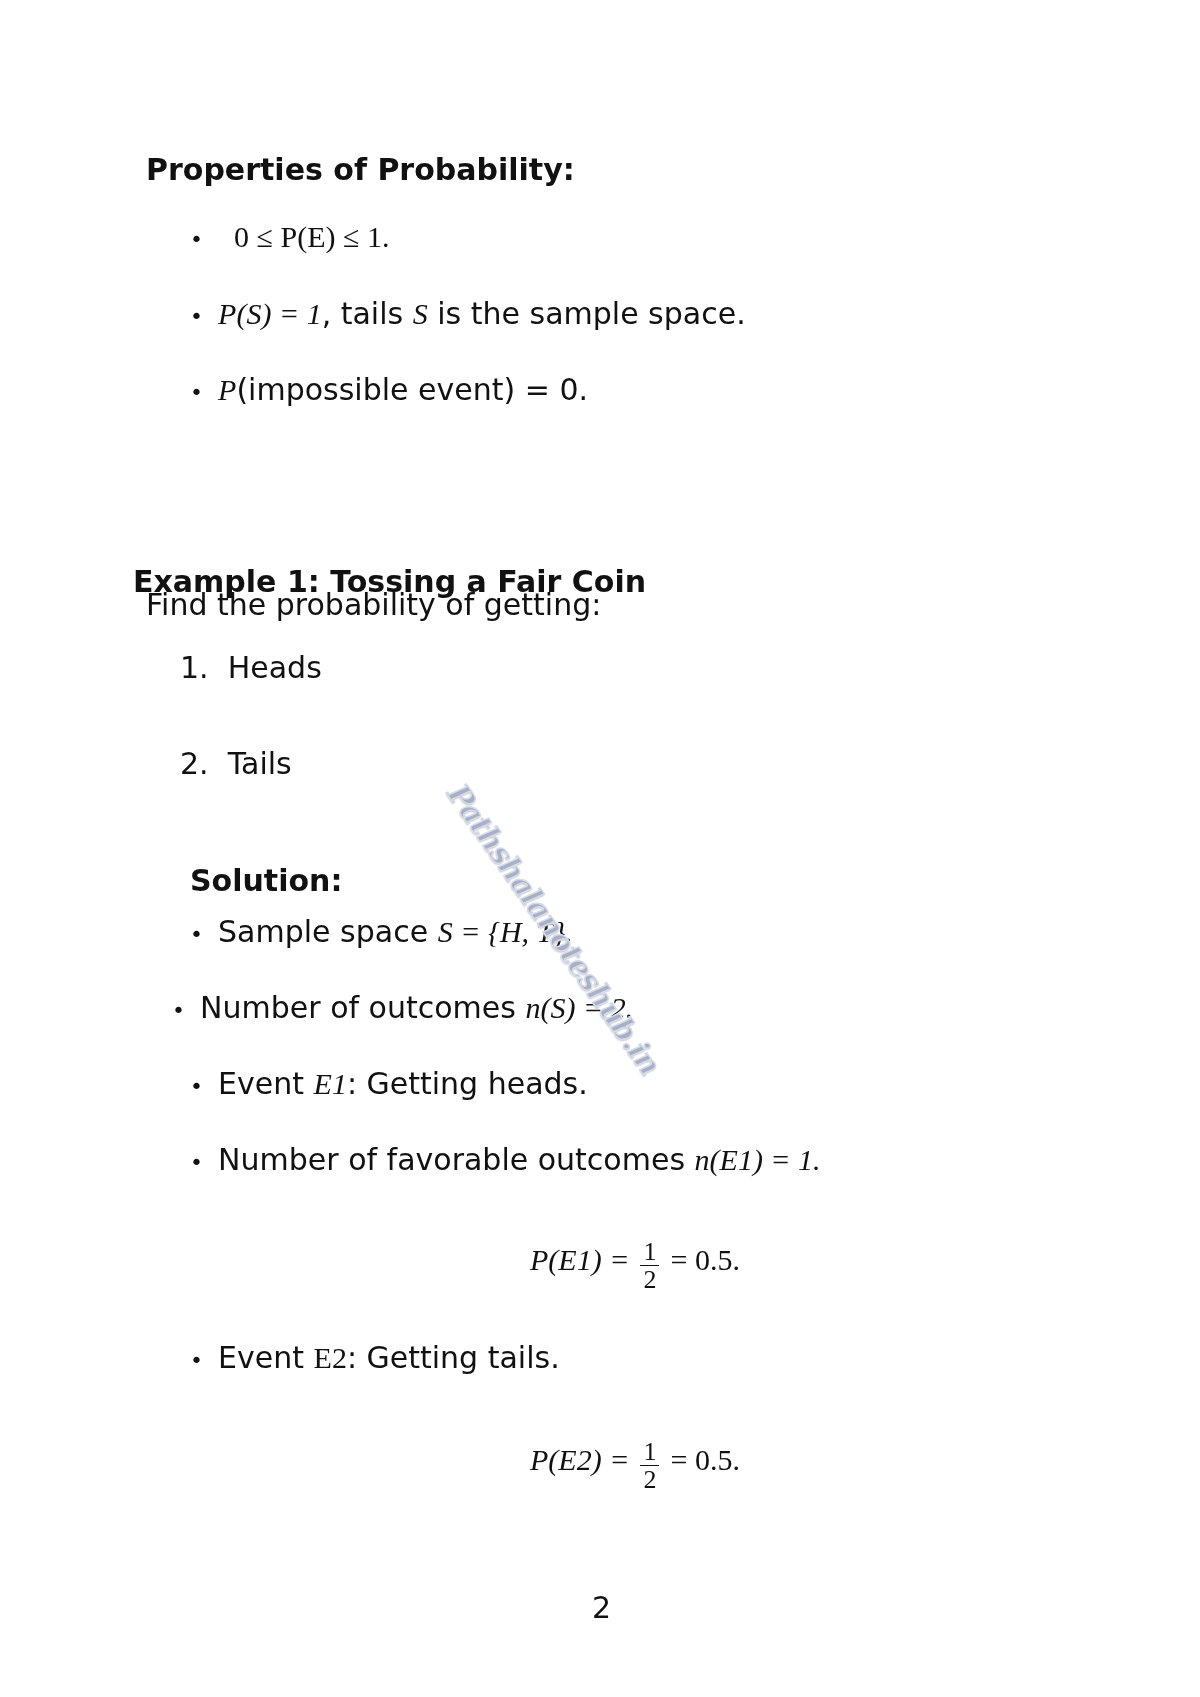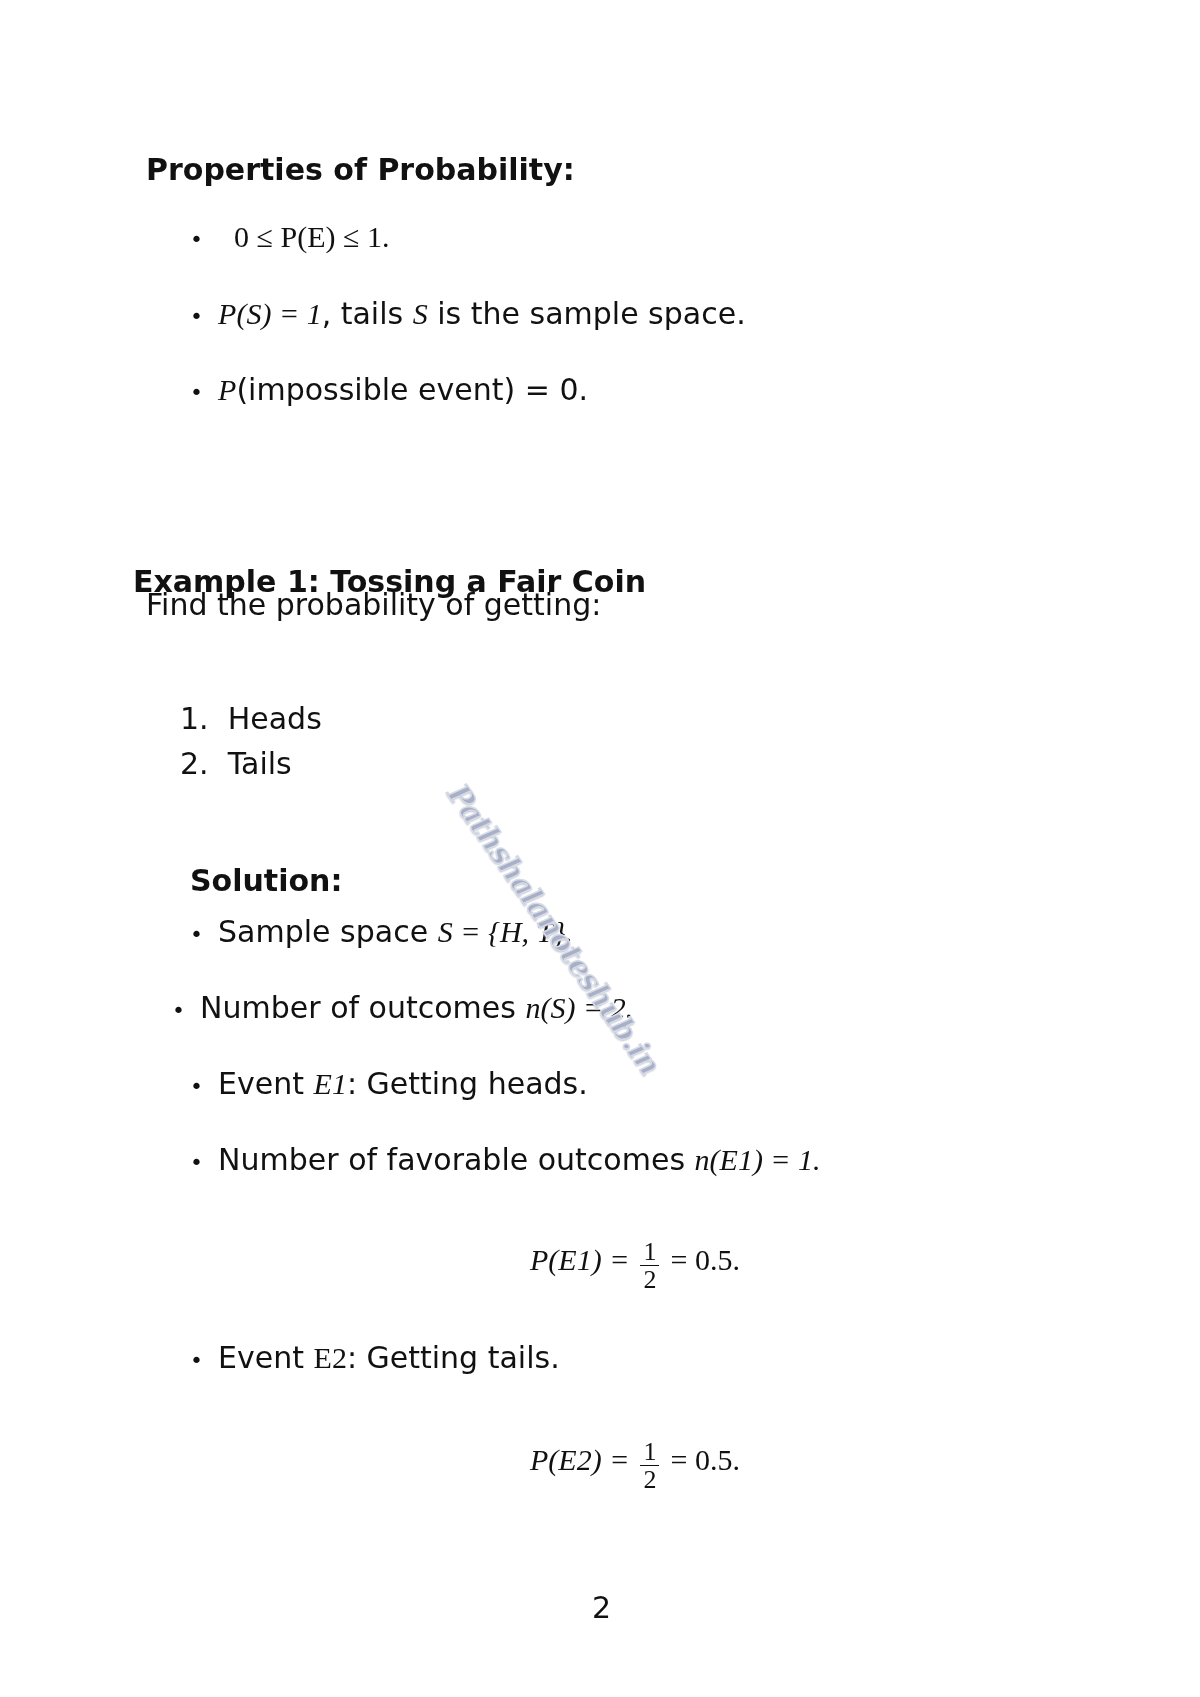--- a/index.html
+++ b/index.html
@@ -30,21 +30,21 @@
 </div>
 
 <div class="abs" style="left:190px;top:372px;">
   <span class="bullet">•</span>
   <span class="math" style="margin-left:10px;font-style:italic;">P</span><span class="sans">(impossible event) = 0.</span>
 </div>
 
 <div class="abs sans bold" style="left:133px;top:516px;margin-top:48px;">Example 1: Tossing a Fair Coin</div>
 <div class="abs sans" style="left:146px;top:587px;">Find the probability of getting:</div>
 
-<div class="abs sans" style="left:180px;top:701px;text-align:center;">
+<div class="abs sans" style="left:180px;top:650px;text-align:center;">
   <span>1.</span>&nbsp;&nbsp;<span>Heads</span>
 </div>
 <div class="abs sans" style="left:180px;top:746px;">
   <span>2.</span>&nbsp;&nbsp;<span>Tails</span>
 </div>
 
 <div class="abs sans bold" style="left:190px;top:830px;margin-top:33px;">Solution:</div>
 
 <div class="abs" style="left:190px;top:914px;">
   <span class="bullet">•</span>

